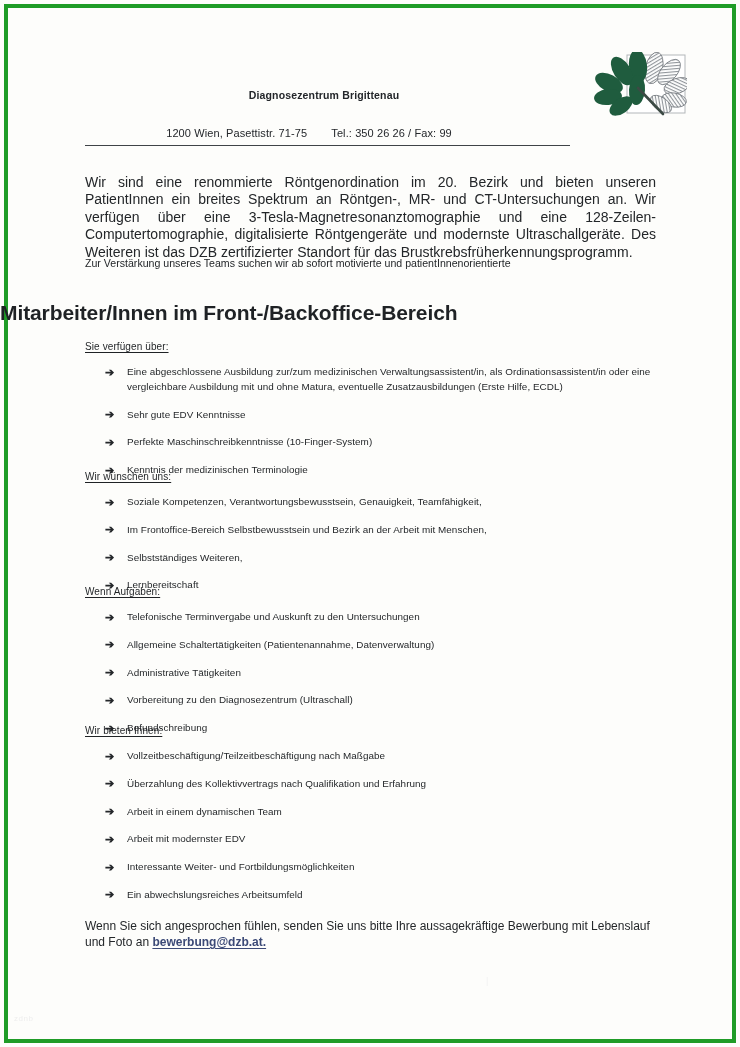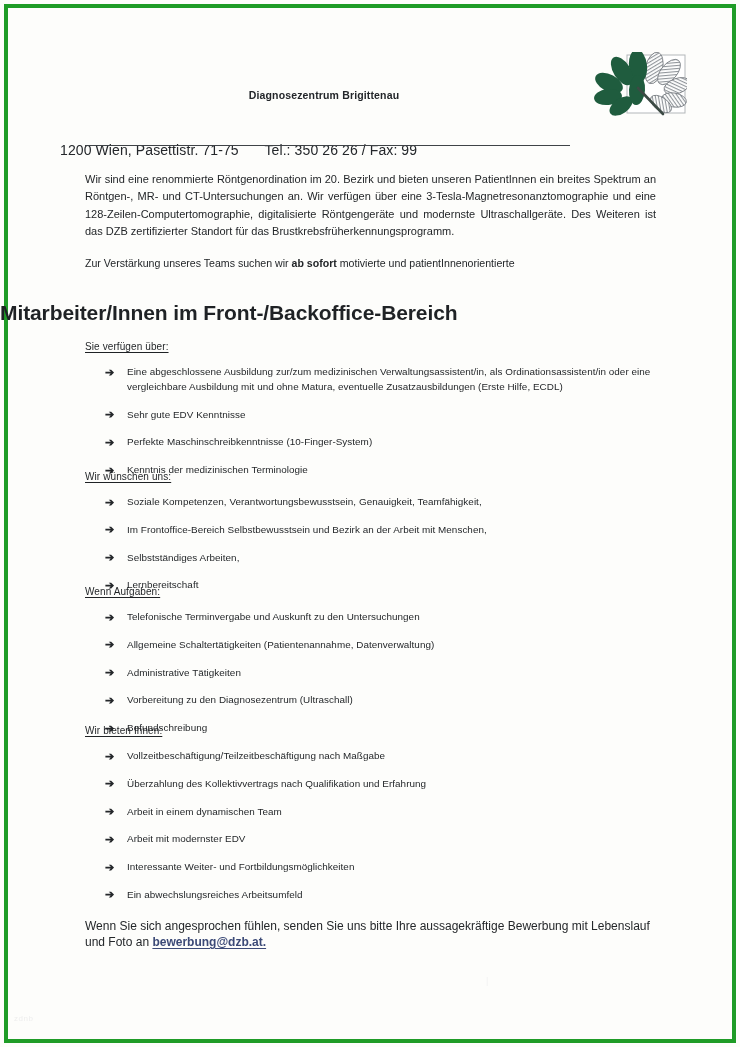--- a/index.html
+++ b/index.html
@@ -78,60 +78,59 @@
     color: #23262a;
     letter-spacing: .15px;
     padding-right: 92px;
   }
 
   #address-line {
     position: absolute;
     left: 0;
     right: 0;
     top: 127px;
-    text-align: left;
-    font-size: 14px;
+    text-align: center;
+    font-size: 11px;
     color: #24272b;
     padding-right: 122px;
     letter-spacing: .1px;
-    margin-top: 15px;
   }
   #address-line .sep { display: inline-block; width: 18px; }
 
   #header-rule {
     position: absolute;
     left: 25px;
     top: 145px;
     width: 485px;
     height: 0;
     border-top: 1.3px solid #3f4347;
   }
 
   
   #intro {
     position: absolute;
     left: 85px;
     top: 160px;
     width: 571px;
-    font-size: 11px;
+    font-size: 14px;
     line-height: 17.4px;
     color: #232629;
     text-align: justify;
     text-justify: inter-word;
   }
   #intro-2 {
     position: absolute;
     left: 85px;
     top: 244px;
     width: 571px;
     font-size: 10.6px;
     line-height: 17px;
     color: #232629;
   }
-  #intro-2 b { font-weight: bold; }
+  #intro-2 b { font-weight: normal; }
 
   
   #headline {
     position: absolute;
     left: 0;
     right: 0;
     top: 286px;
     text-align: left;
     font-size: 21px;
     line-height: 26px;
@@ -265,21 +264,21 @@
         <li><span class="arrow-icon">➔</span><span>Perfekte Maschinschreibkenntnisse (10-Finger-System)</span></li>
         <li><span class="arrow-icon">➔</span><span>Kenntnis der medizinischen Terminologie</span></li>
       </ul>
     </div>
 
     <div class="section" id="sec-wishes">
       <div class="section-title">Wir wünschen uns:</div>
       <ul class="bullets">
         <li><span class="arrow-icon">➔</span><span>Soziale Kompetenzen, Verantwortungsbewusstsein, Genauigkeit, Teamfähigkeit,</span></li>
         <li><span class="arrow-icon">➔</span><span>Im Frontoffice-Bereich Selbstbewusstsein und Bezirk an der Arbeit mit Menschen,</span></li>
-        <li><span class="arrow-icon">➔</span><span>Selbstständiges Arbeiten,</span></li>
+        <li><span class="arrow-icon">➔</span><span>Selbstständiges Weiteren,</span></li>
         <li><span class="arrow-icon">➔</span><span>Lernbereitschaft</span></li>
       </ul>
     </div>
 
     <div class="section" id="sec-tasks">
       <div class="section-title">Wenn Aufgaben:</div>
       <ul class="bullets">
         <li><span class="arrow-icon">➔</span><span>Telefonische Terminvergabe  und Auskunft zu den Untersuchungen</span></li>
         <li><span class="arrow-icon">➔</span><span>Allgemeine Schaltertätigkeiten (Patientenannahme, Datenverwaltung)</span></li>
         <li><span class="arrow-icon">➔</span><span>Administrative Tätigkeiten</span></li>

